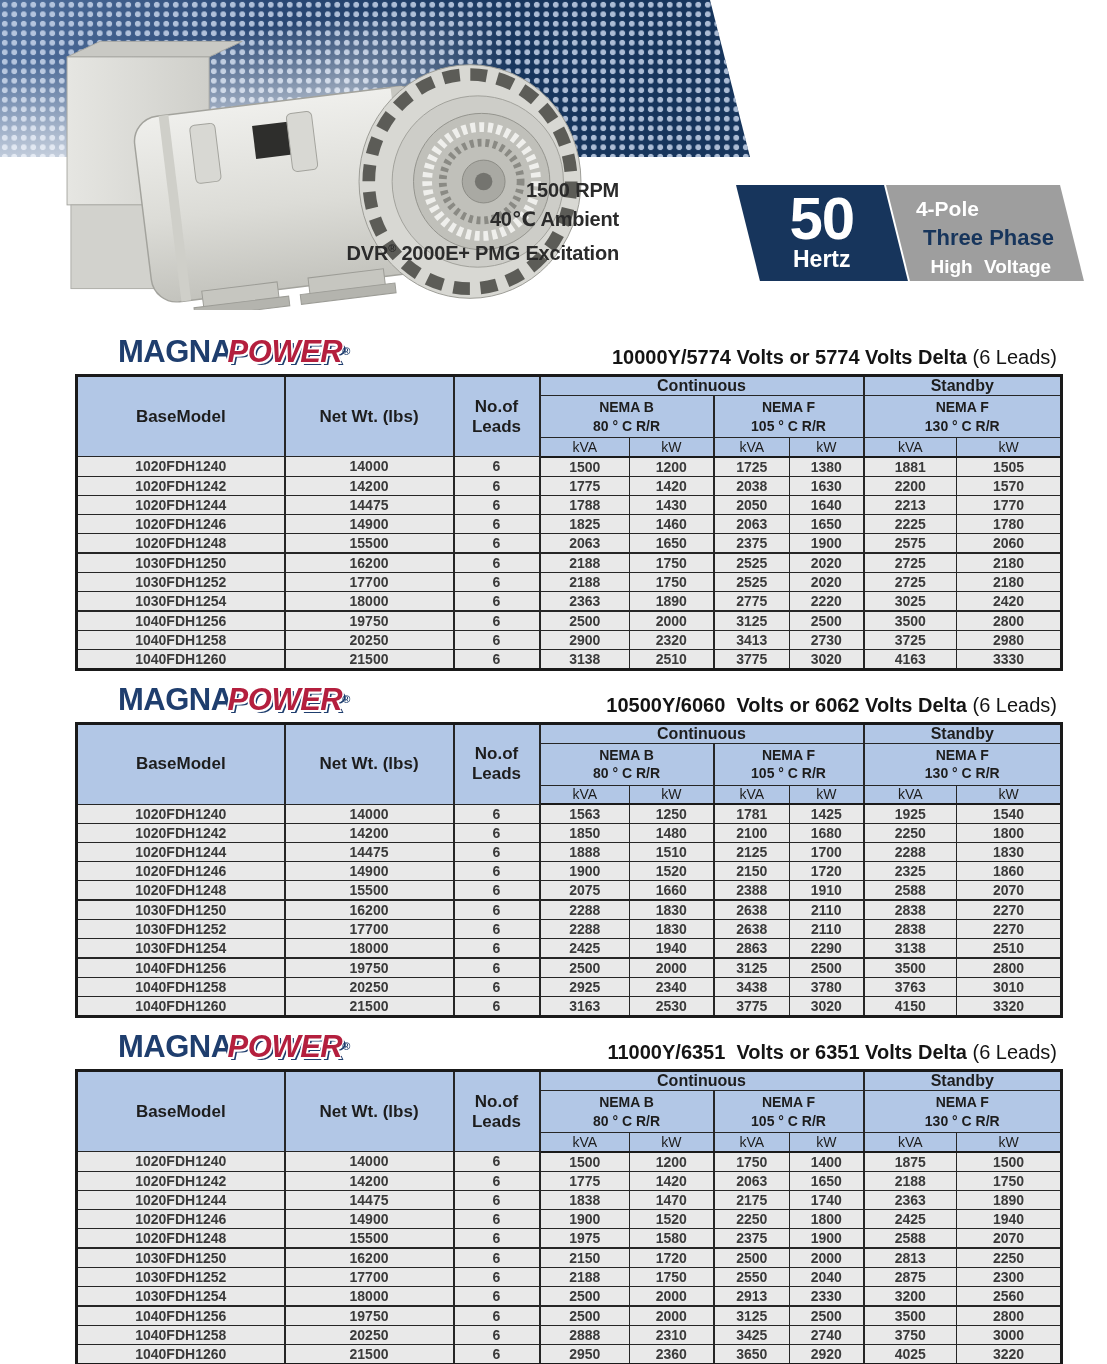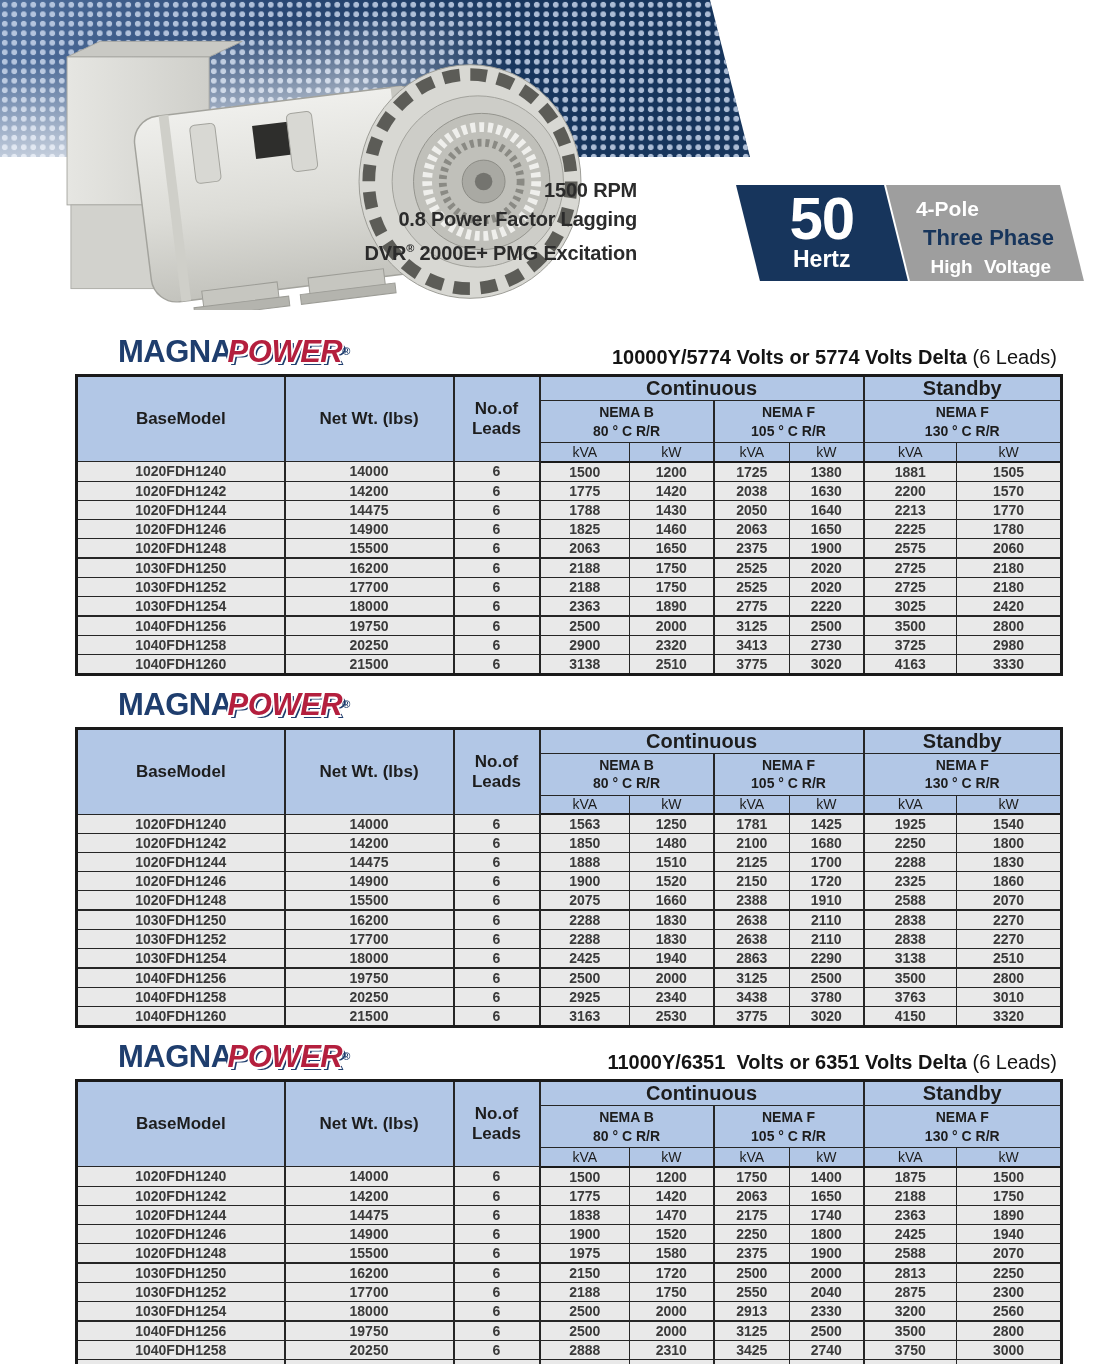--- a/index.html
+++ b/index.html
@@ -23,21 +23,21 @@
     background-size:9.5px 9.5px, 100% 100%;
     clip-path:polygon(0 0, 710px 0, 750px 157px, 0 157px);
   }
   .banner-fade{
     position:absolute;left:0;top:0;width:46%;height:157px;
     background:linear-gradient(172deg, rgba(255,255,255,0) 28%, rgba(255,255,255,0.55) 62%, rgba(255,255,255,0.98) 94%);
     -webkit-mask-image:linear-gradient(to right,#000 68%,transparent 100%);
             mask-image:linear-gradient(to right,#000 68%,transparent 100%);
   }
   .gen-img{position:absolute;left:48px;top:18px;width:552px;height:292px;}
-  .spec-block{position:absolute;top:176px;right:470px;text-align:right;
+  .spec-block{position:absolute;top:176px;right:488px;text-align:right;
     font-size:20px;font-weight:700;line-height:29px;color:#2b2b2b;letter-spacing:-0.2px;}
   .spec-block sup{font-size:11px;}
   
   .badge-hz{position:absolute;left:748px;top:185px;width:148px;height:96px;
     background:var(--navy);transform:skewX(14deg);}
   .badge-hz .inner{transform:skewX(-14deg);text-align:center;color:#fff;}
   .badge-hz .num{font-size:60px;font-weight:800;line-height:54px;margin-top:7px;letter-spacing:-1px;}
   .badge-hz .unit{font-size:23px;font-weight:700;line-height:26px;}
   .badge-pole{position:absolute;left:898px;top:185px;width:174px;height:96px;
     background:var(--badge-gray);transform:skewX(14deg);padding:11px 0 0 24px;}
@@ -58,21 +58,21 @@
   .sect-title .tb{font-weight:800;}
   .sect-title .tl{font-weight:400;}
   
   table{border-collapse:collapse;table-layout:fixed;width:985px;margin-left:75px;
     border:3px solid var(--border-dark);}
   col.c1{width:208px}col.c2{width:169px}col.c3{width:86px}col.c4{width:90px}col.c5{width:84px}
   col.c6{width:76px}col.c7{width:74px}col.c8{width:93px}col.c9{width:105px}
   th,td{border:1px solid #262626;text-align:center;vertical-align:middle;padding:0;}
   thead th{background:var(--head-blue);color:#1d1d1d;}
   th.main{font-size:17px;font-weight:700;}
-  th.sub{font-size:20px;font-weight:600;height:20px;}
+  th.sub{font-size:16px;font-weight:600;height:20px;}
   th.nema{font-size:14px;font-weight:600;height:42px;line-height:1.3;}
   th.unit{font-size:14px;font-weight:400;height:19px;border-bottom:2.5px solid var(--border-dark);}
   .thick-r{border-right-width:2.5px !important;}
   tbody td{background:var(--row-gray);font-size:14px;font-weight:600;color:#3a3a3a;
     height:18px;line-height:18px;}
   tbody td:nth-child(1),tbody td:nth-child(2),tbody td:nth-child(3),
   tbody td:nth-child(5),tbody td:nth-child(7){border-right-width:2.5px;}
   tbody tr.group-end td{border-bottom-width:2.5px;}
 </style>
 </head>
@@ -117,21 +117,21 @@
     <circle cx="438" cy="168" r="88" fill="#cdcdc8" stroke="#a0a09a"></circle>
     <circle cx="442" cy="168" r="70" fill="#c0c0ba" stroke="#93938d"></circle>
     <circle cx="442" cy="168" r="56" fill="none" stroke="#efefec" stroke-width="10" stroke-dasharray="5 4"></circle>
     <circle cx="442" cy="168" r="40" fill="none" stroke="#8a8a84" stroke-width="8" stroke-dasharray="4 4"></circle>
     <circle cx="444" cy="168" r="22" fill="#a9a9a3" stroke="#8a8a84"></circle>
     <circle cx="444" cy="168" r="9" fill="#74746f"></circle>
   </svg>
 
   <div class="spec-block">
     <div>1500 RPM</div>
-    <div>0.8 Power Factor Lagging</div>
+    <div>40℃ Ambient</div>
     <div><span>DVR</span><sup>®</sup><span> 2000E+ PMG Excitation</span></div>
   </div>
 
   <div class="badge-hz">
     <div class="inner">
       <div class="num">50</div>
       <div class="unit">Hertz</div>
     </div>
   </div>
   <div class="badge-pole">
@@ -314,20 +314,21 @@
           <td>4163</td>
           <td>3330</td>
         </tr>
       </tbody>
   </table>
 </div>
 
 <div class="sect">
   <div class="sect-head">
     <div class="brand"><span class="magna">MAGNA</span><span class="power">POWER</span><span class="reg">®</span></div>
+    <div class="sect-title"><span class="tb">10500Y/6060  Volts or 6062 Volts Delta</span><span class="tl"> (6 Leads)</span></div>
   </div>
   <table>
     <colgroup>
         <col class="c1">
         <col class="c2">
         <col class="c3">
         <col class="c4">
         <col class="c5">
         <col class="c6">
         <col class="c7">

